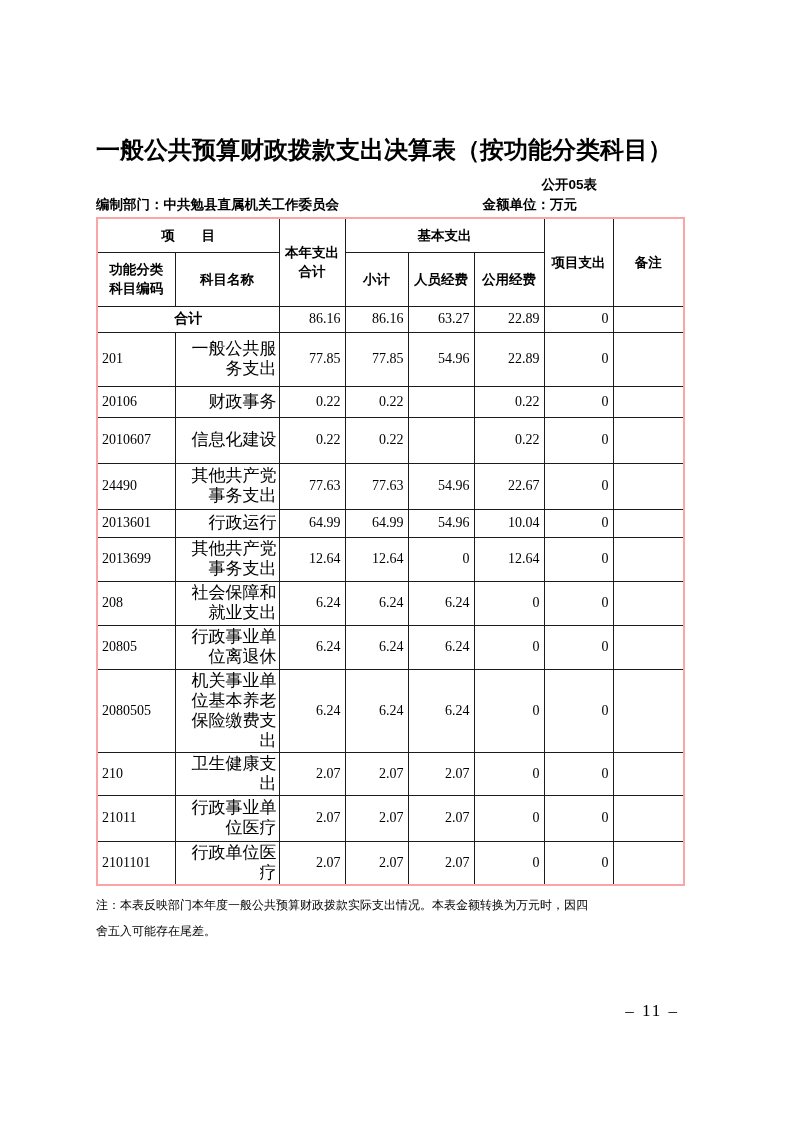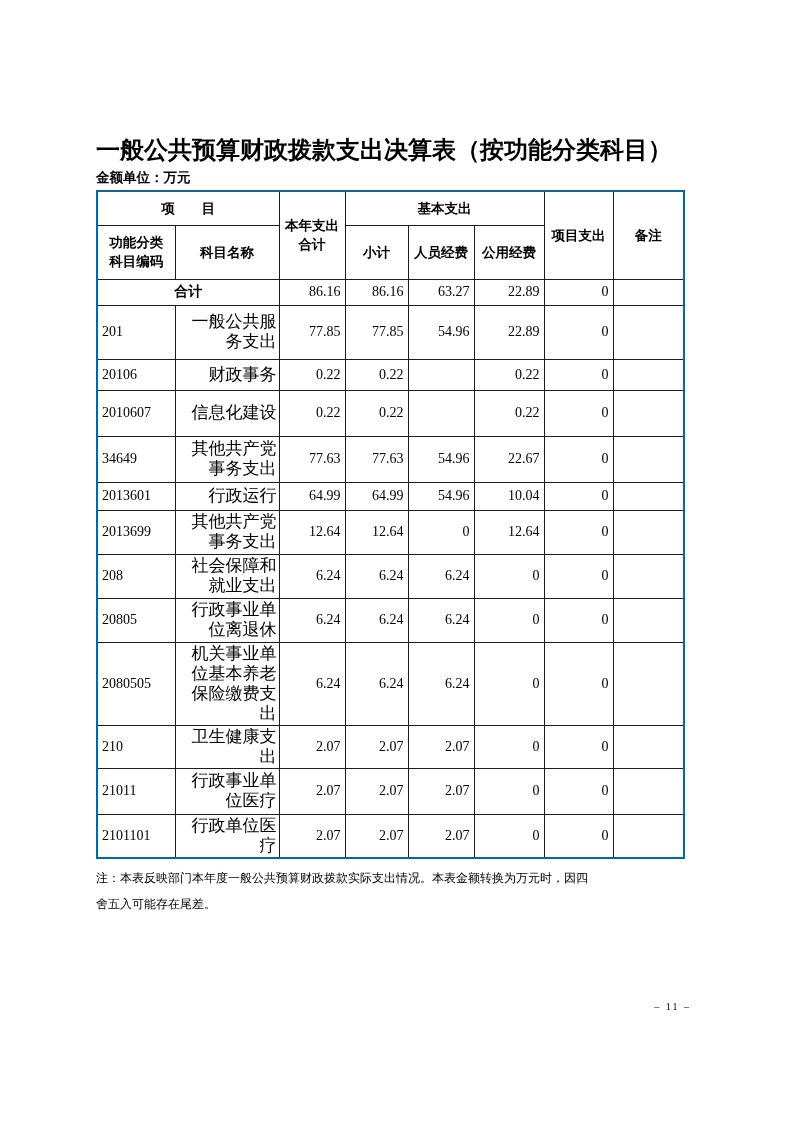--- a/index.html
+++ b/index.html
@@ -23,21 +23,21 @@
   }
   .meta-row {
     display: flex; justify-content: space-between; align-items: flex-end;
     margin-top: 2px; margin-bottom: 3px;
     font-size: 13.5px; font-weight: bold; line-height: 18px;
   }
   .meta-right { padding-right: 20px; }
 
   table.report {
     border-collapse: collapse; table-layout: fixed;
-    width: 587px; border: 2px solid #0369a1;
+    width: 587px; border: 2px solid #fca5a5;
   }
   table.report th, table.report td {
     border: 1.5px solid #1c1c1c;
     vertical-align: middle;
     overflow: hidden;
   }
   table.report th {
     font-size: 13.5px; font-weight: bold; text-align: center;
     line-height: 19px; padding: 2px 1px;
   }
@@ -73,35 +73,37 @@
   tbody tr:nth-child(11) { height: 27px; }
   tbody tr:nth-child(12) { height: 46px; }
   tbody tr:nth-child(13) { height: 33px; }
 
   .note {
     margin-top: 6px;
     font-size: 12px; line-height: 26px;
     text-align: left; letter-spacing: 0;
   }
   .page-number {
-    position: absolute; top: 1001px; right: 102px;
+    position: absolute; top: 1001px; right: 114px;
     font-family: "Liberation Serif", "DejaVu Serif", serif;
-    font-size: 10px; letter-spacing: 2px;
+    font-size: 17px; letter-spacing: 2px;
   }
 </style>
 </head>
 <body>
 
 <div class="page">
   <div class="content">
 
     <div class="title">一般公共预算财政拨款支出决算表（按功能分类科目）</div>
 
+    <div class="table-label">公开05表</div>
 
     <div class="meta-row">
+      <span class="meta-left">编制部门：中共勉县直属机关工作委员会</span>
       <span class="meta-right">金额单位：万元</span>
     </div>
 
     <table class="report">
       <colgroup>
         <col style="width:78px">
           <col style="width:104px">
           <col style="width:66px">
           <col style="width:63px">
         <col style="width:66px">
@@ -161,21 +163,21 @@
           <td class="code">2010607</td>
           <td class="name">信息化建设</td>
           <td class="num">0.22</td>
           <td class="num">0.22</td>
           <td class="num"></td>
           <td class="num">0.22</td>
           <td class="num">0</td>
           <td class="num"></td>
         </tr>
         <tr>
-          <td class="code">34649</td>
+          <td class="code">24490</td>
           <td class="name">其他共产党事务支出</td>
           <td class="num">77.63</td>
           <td class="num">77.63</td>
           <td class="num">54.96</td>
           <td class="num">22.67</td>
           <td class="num">0</td>
           <td class="num"></td>
         </tr>
         <tr>
           <td class="code">2013601</td>

